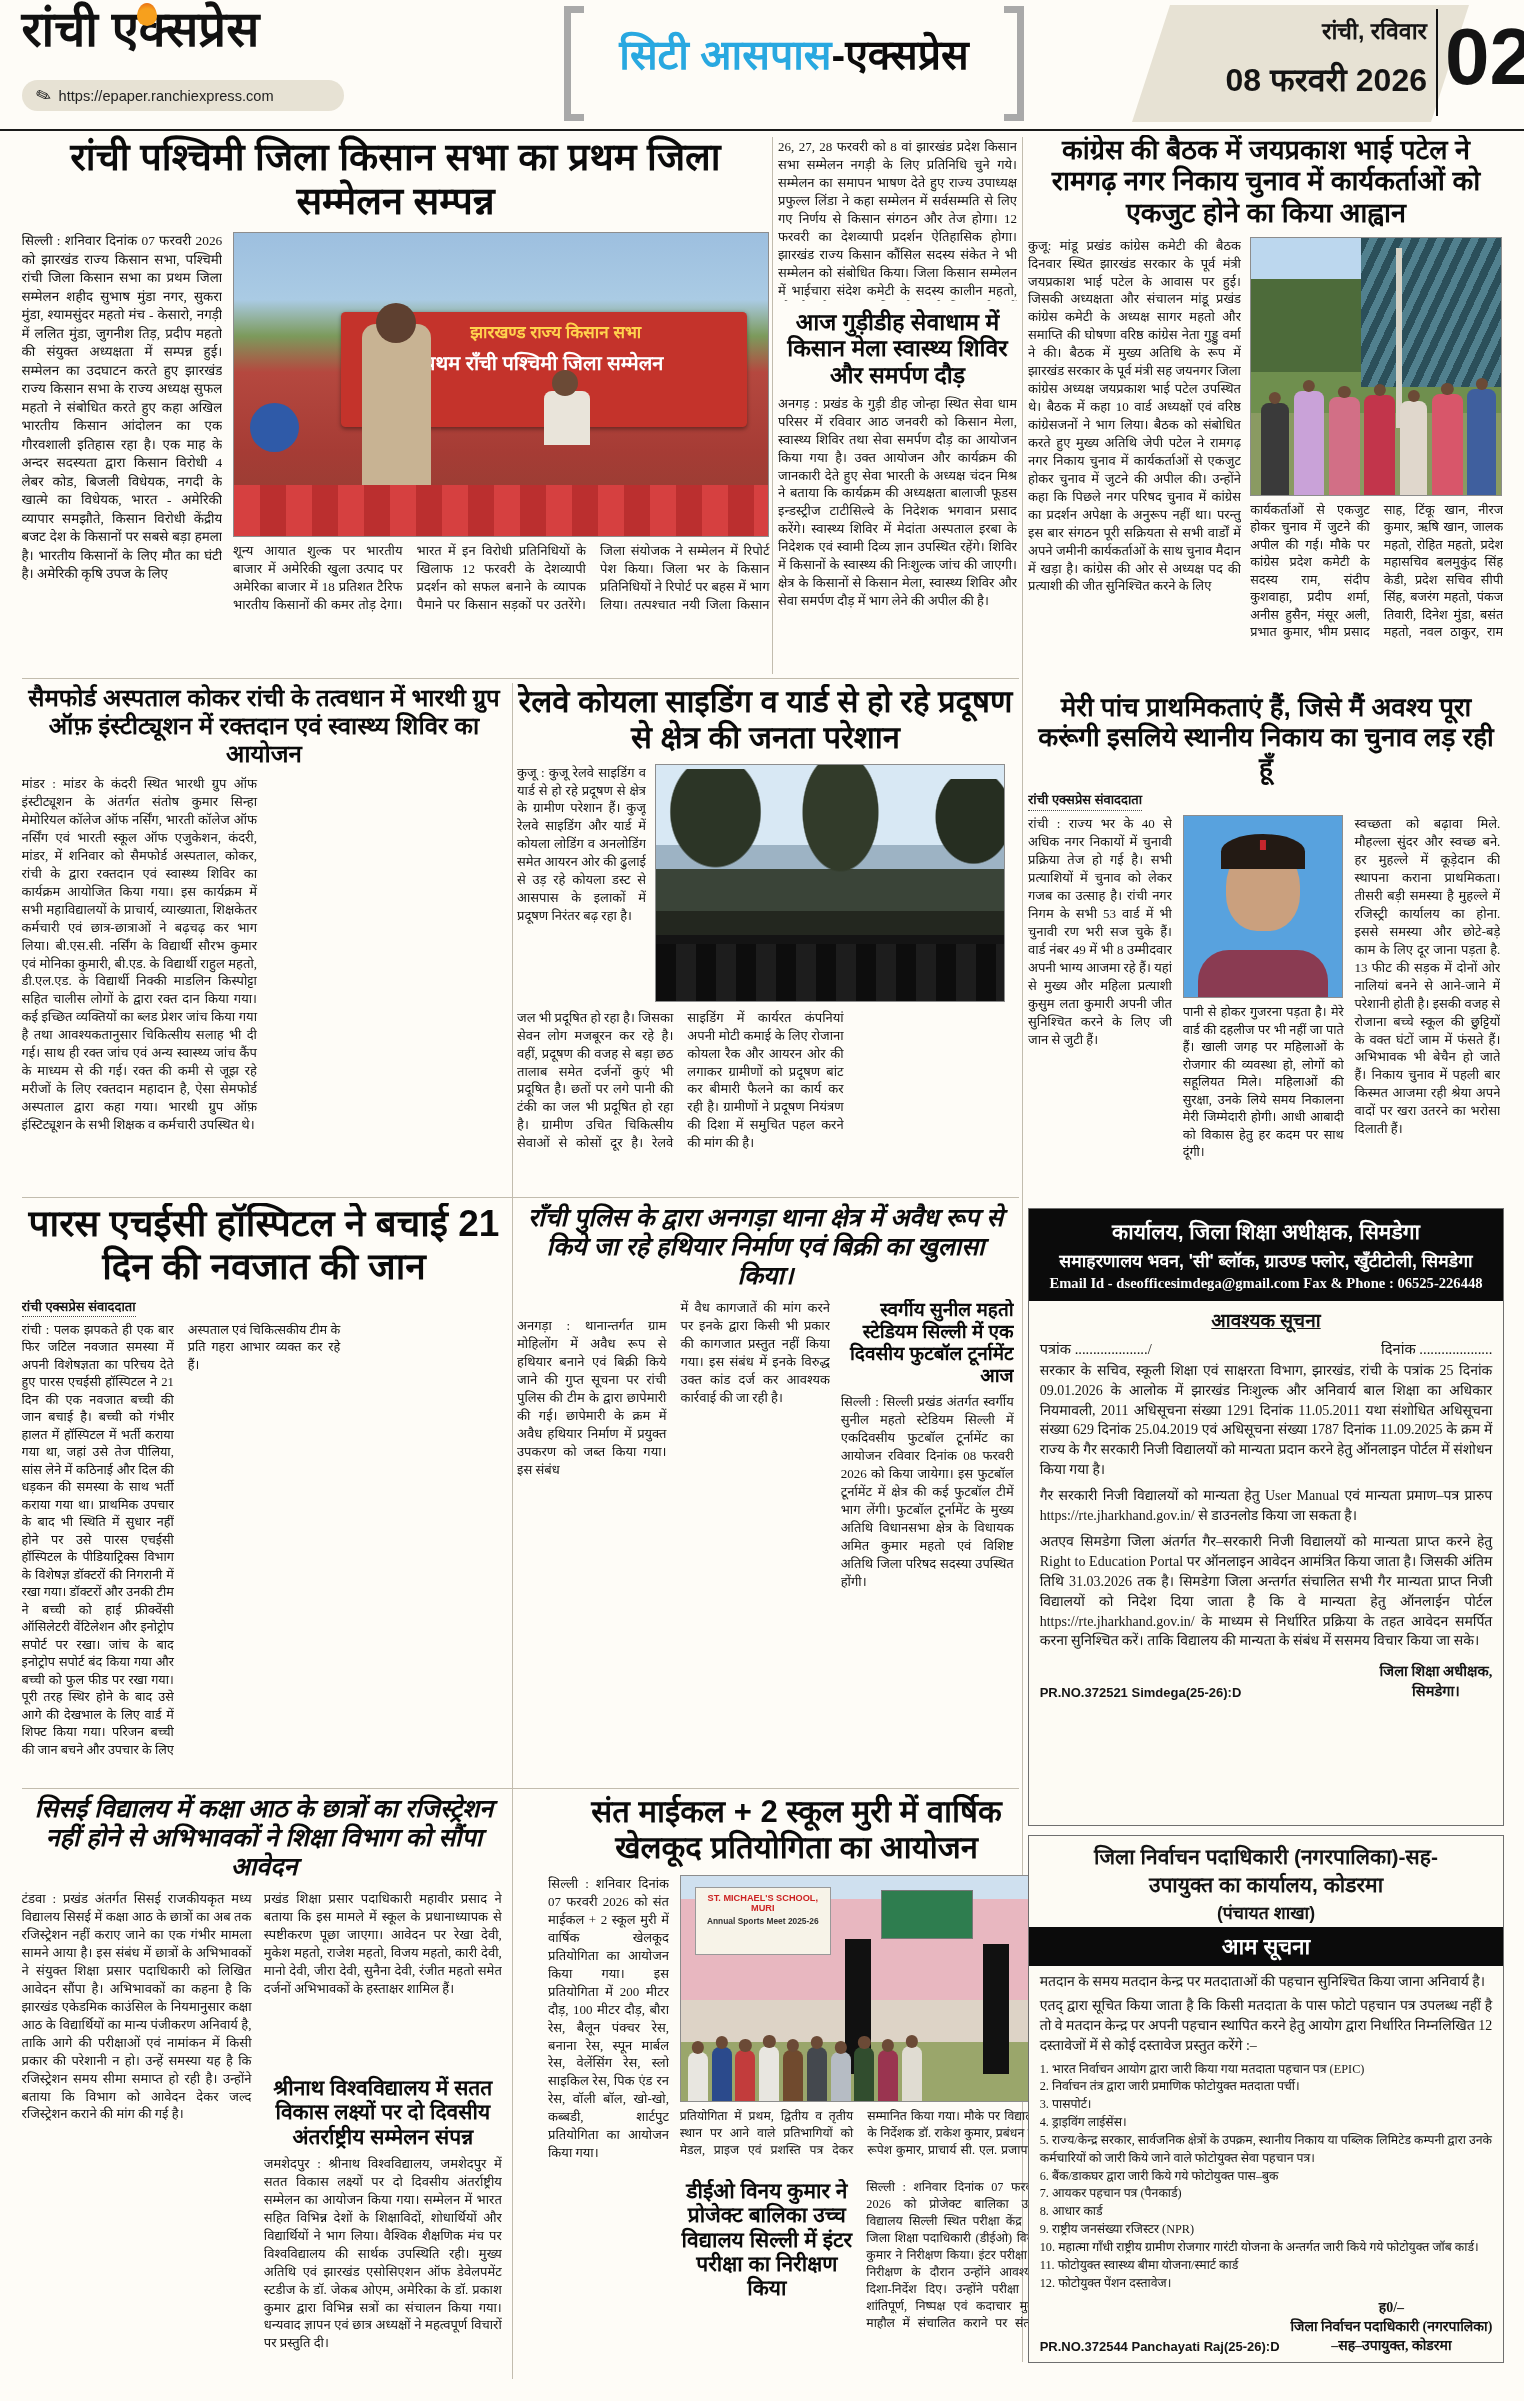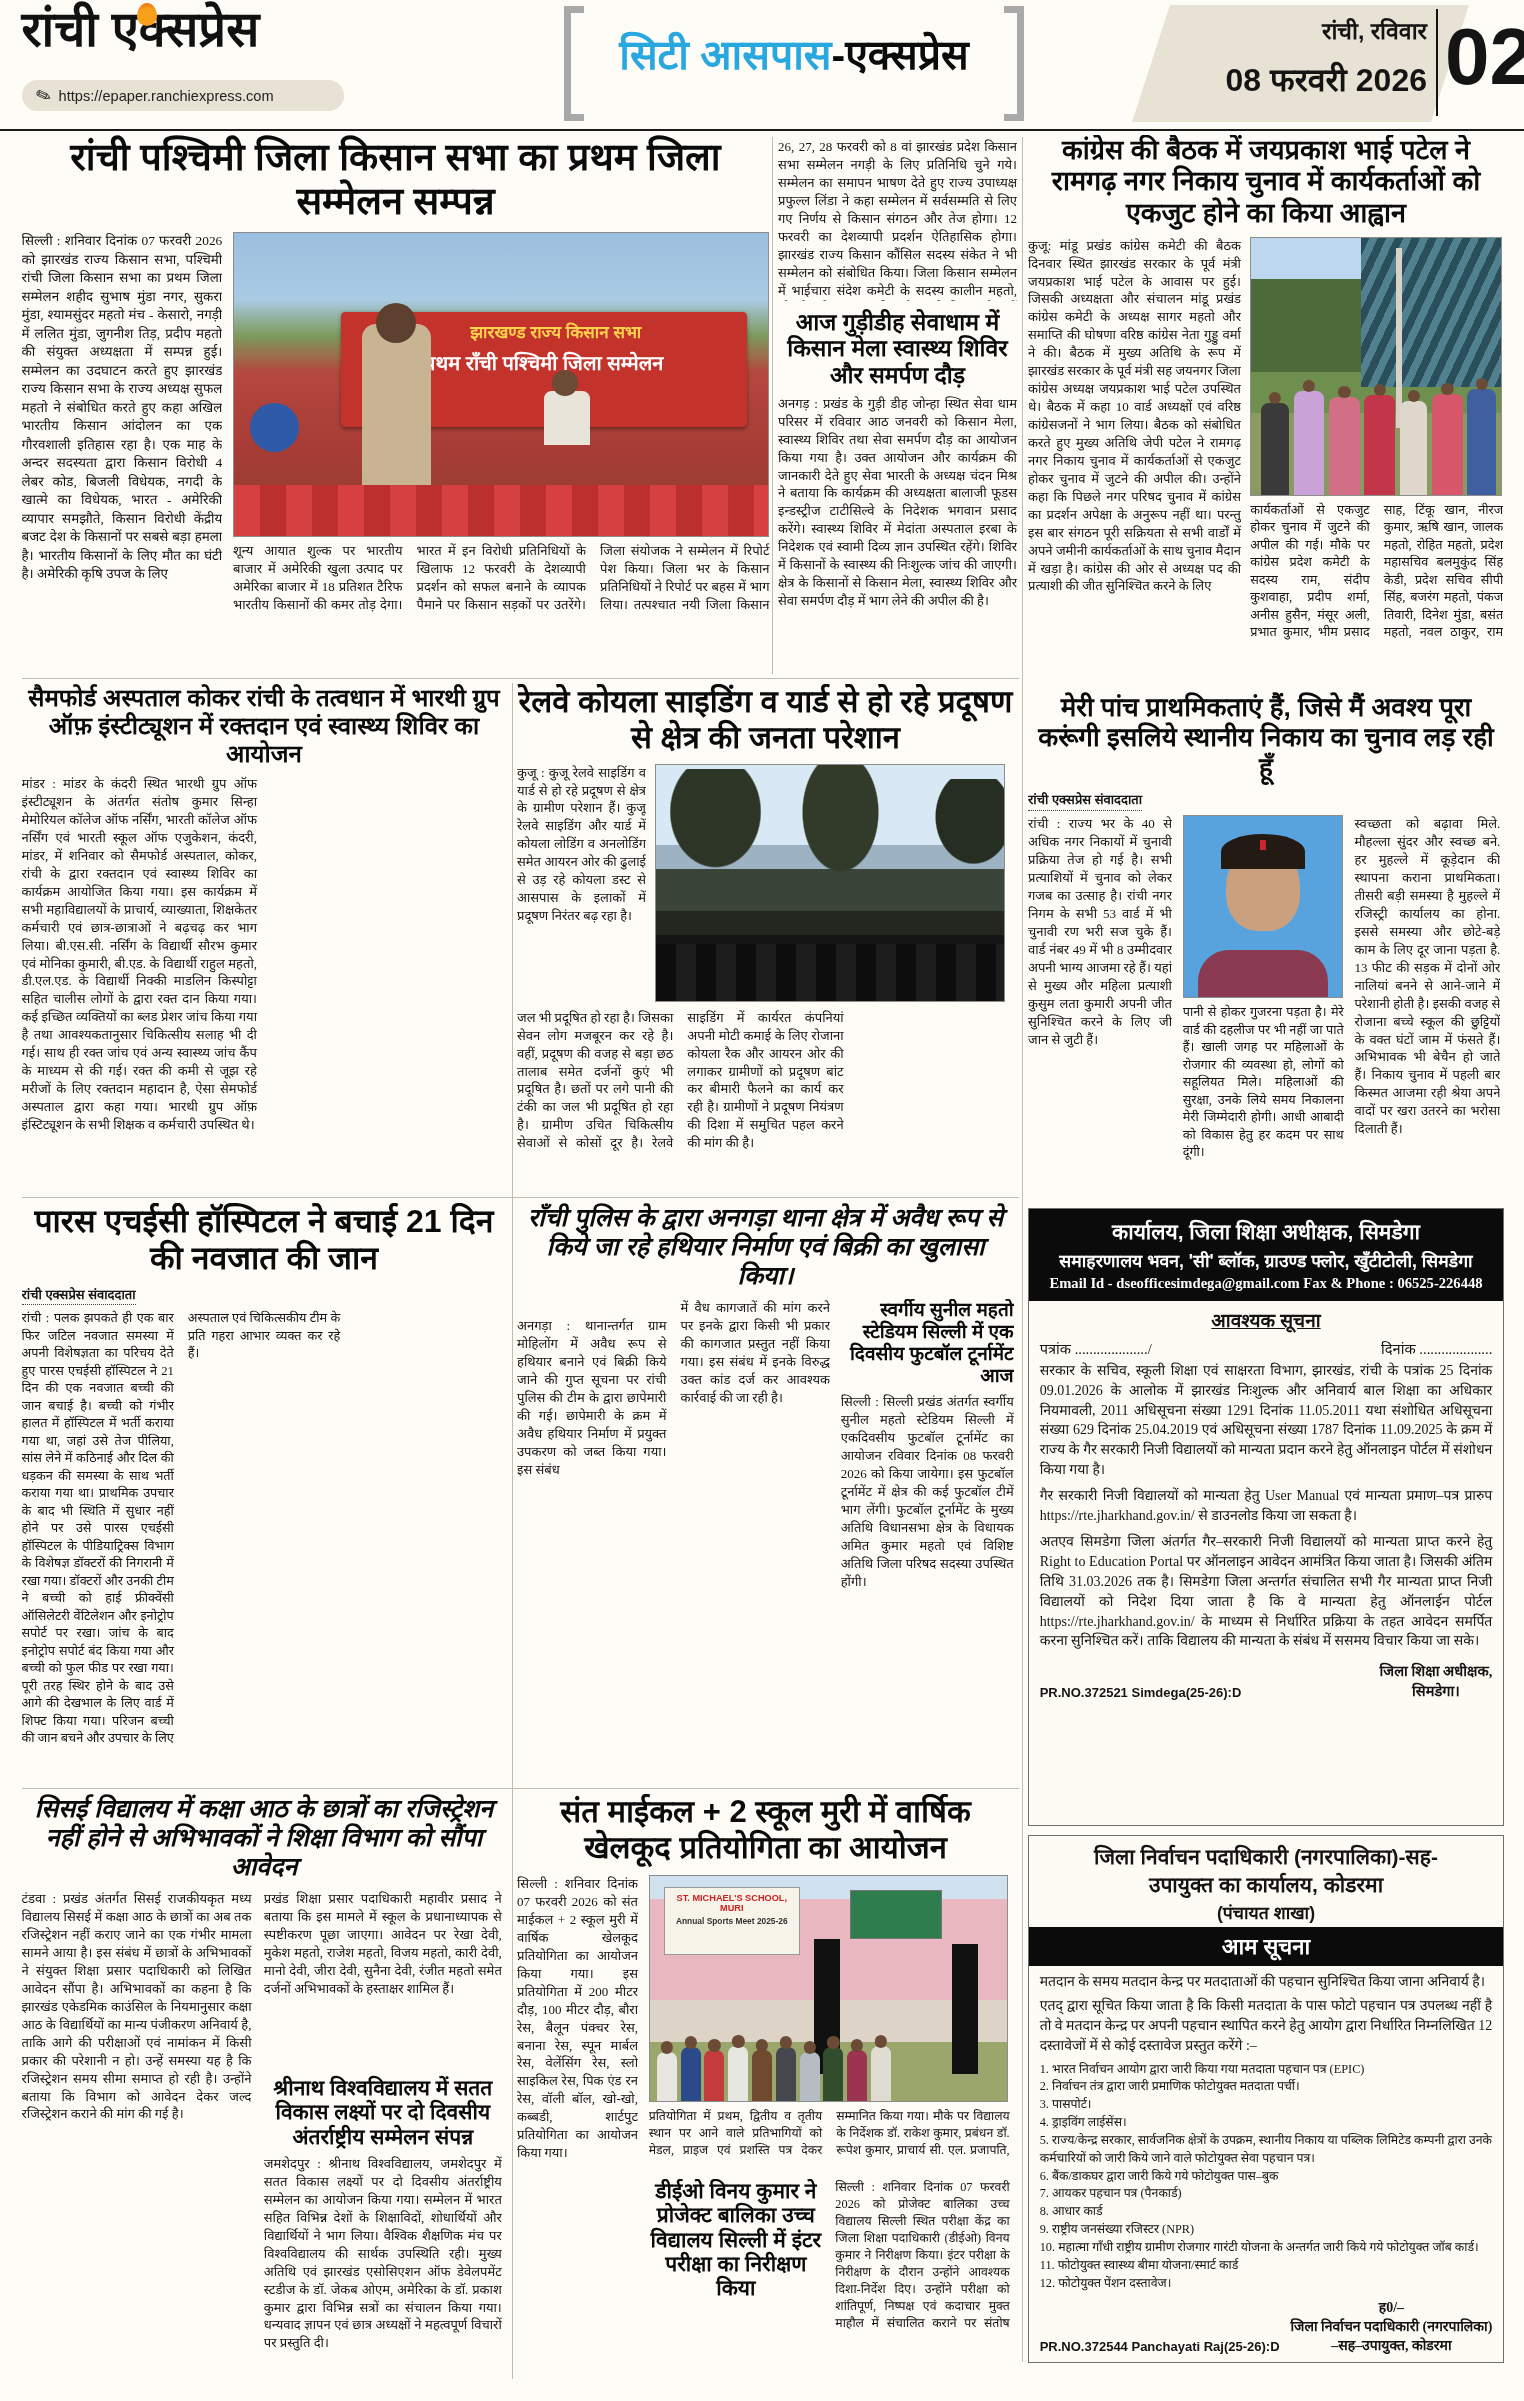--- a/index.html
+++ b/index.html
@@ -155,21 +155,21 @@
           <div class="abs" style="left:50%;top:10%;transform:translateX(-50%);width:84px;height:35px;background:#231a14;border-radius:50% 50% 0 0;" data-name="photo-candidate-hair"></div>
           <div class="abs" style="left:50%;top:13%;transform:translateX(-50%);width:6.1px;height:10.7px;background:#c6262d;" data-name="photo-sindoor-mark"></div>
         </div>
         <div class="body-txt clip" style="height:169px;margin-top:6.1px;font-size:12.7px;" data-name="priorities-body-col2">पानी से होकर गुजरना पड़ता है। मेरे वार्ड की दहलीज पर भी नहीं जा पाते हैं। खाली जगह पर महिलाओं के रोजगार की व्यवस्था हो, लोगों को सहूलियत मिले। महिलाओं की सुरक्षा, उनके लिये समय निकालना मेरी जिम्मेदारी होगी। आधी आबादी को विकास हेतु हर कदम पर साथ दूंगी।</div>
       </div>
       <div class="body-txt clip" style="width:146px;height:361px;" data-name="priorities-body-col3">स्वच्छता को बढ़ावा मिले. मौहल्ला सुंदर और स्वच्छ बने. हर मुहल्ले में कूड़ेदान की स्थापना कराना प्राथमिकता। तीसरी बड़ी समस्या है मुहल्ले में रजिस्ट्री कार्यालय का होना. इससे समस्या और छोटे-बड़े काम के लिए दूर जाना पड़ता है. 13 फीट की सड़क में दोनों ओर नालियां बनने से आने-जाने में परेशानी होती है। इसकी वजह से रोजाना बच्चे स्कूल की छुट्टियों के वक्त घंटों जाम में फंसते हैं। अभिभावक भी बेचैन हो जाते हैं। निकाय चुनाव में पहली बार किस्मत आजमा रही श्रेया अपने वादों पर खरा उतरने का भरोसा दिलाती हैं।</div>
     </div>
   </div>
 
   <div class="abs clip" style="left:21.5px;top:1203px;width:485px;height:582px;" data-name="article-paras">
-    <div class="hl" style="font-size:32px;" data-name="paras-headline">पारस एचईसी हॉस्पिटल ने बचाई 21 दिन की नवजात की जान</div>
+    <div class="hl" style="font-size:37px;" data-name="paras-headline">पारस एचईसी हॉस्पिटल ने बचाई 21 दिन की नवजात की जान</div>
     <div style="margin:7.7px 0 4.6px 0;"><span class="byline" data-name="paras-byline">रांची एक्सप्रेस संवाददाता</span></div>
     <div class="body-txt cols-3 clip" style="height:445px;font-size:12.7px;" data-name="paras-body">रांची : पलक झपकते ही एक बार फिर जटिल नवजात समस्या में अपनी विशेषज्ञता का परिचय देते हुए पारस एचईसी हॉस्पिटल ने 21 दिन की एक नवजात बच्ची की जान बचाई है। बच्ची को गंभीर हालत में हॉस्पिटल में भर्ती कराया गया था, जहां उसे तेज पीलिया, सांस लेने में कठिनाई और दिल की धड़कन की समस्या के साथ भर्ती कराया गया था। प्राथमिक उपचार के बाद भी स्थिति में सुधार नहीं होने पर उसे पारस एचईसी हॉस्पिटल के पीडियाट्रिक्स विभाग के विशेषज्ञ डॉक्टरों की निगरानी में रखा गया। डॉक्टरों और उनकी टीम ने बच्ची को हाई फ्रीक्वेंसी ऑसिलेटरी वेंटिलेशन और इनोट्रोप सपोर्ट पर रखा। जांच के बाद इनोट्रोप सपोर्ट बंद किया गया और बच्ची को फुल फीड पर रखा गया। पूरी तरह स्थिर होने के बाद उसे आगे की देखभाल के लिए वार्ड में शिफ्ट किया गया। परिजन बच्ची की जान बचने और उपचार के लिए अस्पताल एवं चिकित्सकीय टीम के प्रति गहरा आभार व्यक्त कर रहे हैं।</div>
   </div>
 
   <div class="abs clip" style="left:517px;top:1203px;width:497px;height:582px;" data-name="article-police">
     <div class="hl" style="font-size:25px;font-style:italic;" data-name="police-headline">राँची पुलिस के द्वारा अनगड़ा थाना क्षेत्र में अवैध रूप से किये जा रहे हथियार निर्माण एवं बिक्री का खुलासा किया।</div>
     <div style="display:flex;gap:10.7px;margin-top:9.2px;">
       <div style="width:313px;">
         <div class="body-txt cols-2 clip" style="height:230px;" data-name="police-body">
           <p style="margin:0;" data-name="police-body-part1">अनगड़ा : थानान्तर्गत ग्राम मोहिलोंग में अवैध रूप से हथियार बनाने एवं बिक्री किये जाने की गुप्त सूचना पर रांची पुलिस की टीम के द्वारा छापेमारी की गई। छापेमारी के क्रम में अवैध हथियार निर्माण में प्रयुक्त उपकरण को जब्त किया गया। इस संबंध</p>
@@ -213,21 +213,21 @@
     <div style="display:flex;gap:12.3px;margin-top:9.2px;">
       <div class="body-txt clip" style="width:230px;height:476px;" data-name="sisai-body-col1">टंडवा : प्रखंड अंतर्गत सिसई राजकीयकृत मध्य विद्यालय सिसई में कक्षा आठ के छात्रों का अब तक रजिस्ट्रेशन नहीं कराए जाने का एक गंभीर मामला सामने आया है। इस संबंध में छात्रों के अभिभावकों ने संयुक्त शिक्षा प्रसार पदाधिकारी को लिखित आवेदन सौंपा है। अभिभावकों का कहना है कि झारखंड एकेडमिक काउंसिल के नियमानुसार कक्षा आठ के विद्यार्थियों का मान्य पंजीकरण अनिवार्य है, ताकि आगे की परीक्षाओं एवं नामांकन में किसी प्रकार की परेशानी न हो। उन्हें समस्या यह है कि रजिस्ट्रेशन समय सीमा समाप्त हो रही है। उन्होंने बताया कि विभाग को आवेदन देकर जल्द रजिस्ट्रेशन कराने की मांग की गई है।</div>
       <div style="width:238px;">
         <div class="body-txt clip" style="height:178px;" data-name="sisai-body-col2">प्रखंड शिक्षा प्रसार पदाधिकारी महावीर प्रसाद ने बताया कि इस मामले में स्कूल के प्रधानाध्यापक से स्पष्टीकरण पूछा जाएगा। आवेदन पर रेखा देवी, मुकेश महतो, राजेश महतो, विजय महतो, कारी देवी, मानो देवी, जीरा देवी, सुनैना देवी, रंजीत महतो समेत दर्जनों अभिभावकों के हस्ताक्षर शामिल हैं।</div>
         <div class="hl" style="font-size:21px;margin:7.7px 0 6.1px 0;" data-name="shrinath-headline">श्रीनाथ विश्वविद्यालय में सतत विकास लक्ष्यों पर दो दिवसीय अंतर्राष्ट्रीय सम्मेलन संपन्न</div>
         <div class="body-txt clip" style="height:222px;" data-name="shrinath-body">जमशेदपुर : श्रीनाथ विश्वविद्यालय, जमशेदपुर में सतत विकास लक्ष्यों पर दो दिवसीय अंतर्राष्ट्रीय सम्मेलन का आयोजन किया गया। सम्मेलन में भारत सहित विभिन्न देशों के शिक्षाविदों, शोधार्थियों और विद्यार्थियों ने भाग लिया। वैश्विक शैक्षणिक मंच पर विश्वविद्यालय की सार्थक उपस्थिति रही। मुख्य अतिथि एवं झारखंड एसोसिएशन ऑफ डेवेलपमेंट स्टडीज के डॉ. जेकब ओएम, अमेरिका के डॉ. प्रकाश कुमार द्वारा विभिन्न सत्रों का संचालन किया गया। धन्यवाद ज्ञापन एवं छात्र अध्यक्षों ने महत्वपूर्ण विचारों पर प्रस्तुति दी।</div>
       </div>
     </div>
   </div>
 
-  <div class="abs clip" style="left:517px;top:1794px;width:497px;height:586px;" data-name="article-stmichael">
+  <div class="abs clip" style="left:548px;top:1794px;width:497px;height:586px;" data-name="article-stmichael">
     <div class="hl" style="font-size:31px;" data-name="stmichael-headline">संत माईकल + 2 स्कूल मुरी में वार्षिक खेलकूद प्रतियोगिता का आयोजन</div>
     <div style="display:flex;gap:10.7px;margin-top:9.2px;">
       <div class="body-txt clip" style="width:121px;height:460px;" data-name="stmichael-body-col1">सिल्ली : शनिवार दिनांक 07 फरवरी 2026 को संत माईकल + 2 स्कूल मुरी में वार्षिक खेलकूद प्रतियोगिता का आयोजन किया गया। इस प्रतियोगिता में 200 मीटर दौड़, 100 मीटर दौड़, बौरा रेस, बैलून पंक्चर रेस, बनाना रेस, स्पून मार्बल रेस, वेलेंसिंग रेस, स्लो साइकिल रेस, पिक एंड रन रेस, वॉली बॉल, खो-खो, कब्बडी, शार्टपुट प्रतियोगिता का आयोजन किया गया।</div>
       <div style="width:361px;">
         <div class="photo" style="width:359px;height:227px;background:linear-gradient(180deg,#cfe0ef 0 10%,#e8b7c0 10% 55%,#ddd3c6 55% 74%,#9aa66b 74% 100%);" data-name="sports-meet-photo">
           <div class="abs" style="left:4%;top:5%;width:38%;height:30%;background:#f7f3e8;border:0.8px solid #999;text-align:center;padding-top:4.6px;" data-name="photo-school-banner">
             <div style="color:#c22;font-family:'Liberation Sans',sans-serif;font-weight:700;font-size:9.2px;" data-name="school-banner-line1">ST. MICHAEL'S SCHOOL, MURI</div>
             <div style="color:#333;font-family:'Liberation Sans',sans-serif;font-weight:700;font-size:8.4px;margin-top:3.1px;" data-name="school-banner-line2">Annual Sports Meet 2025-26</div>
           </div>
           <div class="abs" style="right:18%;top:6%;width:26%;height:22%;background:#2e7d4f;border:0.8px solid #777;" data-name="photo-green-banner"></div>

